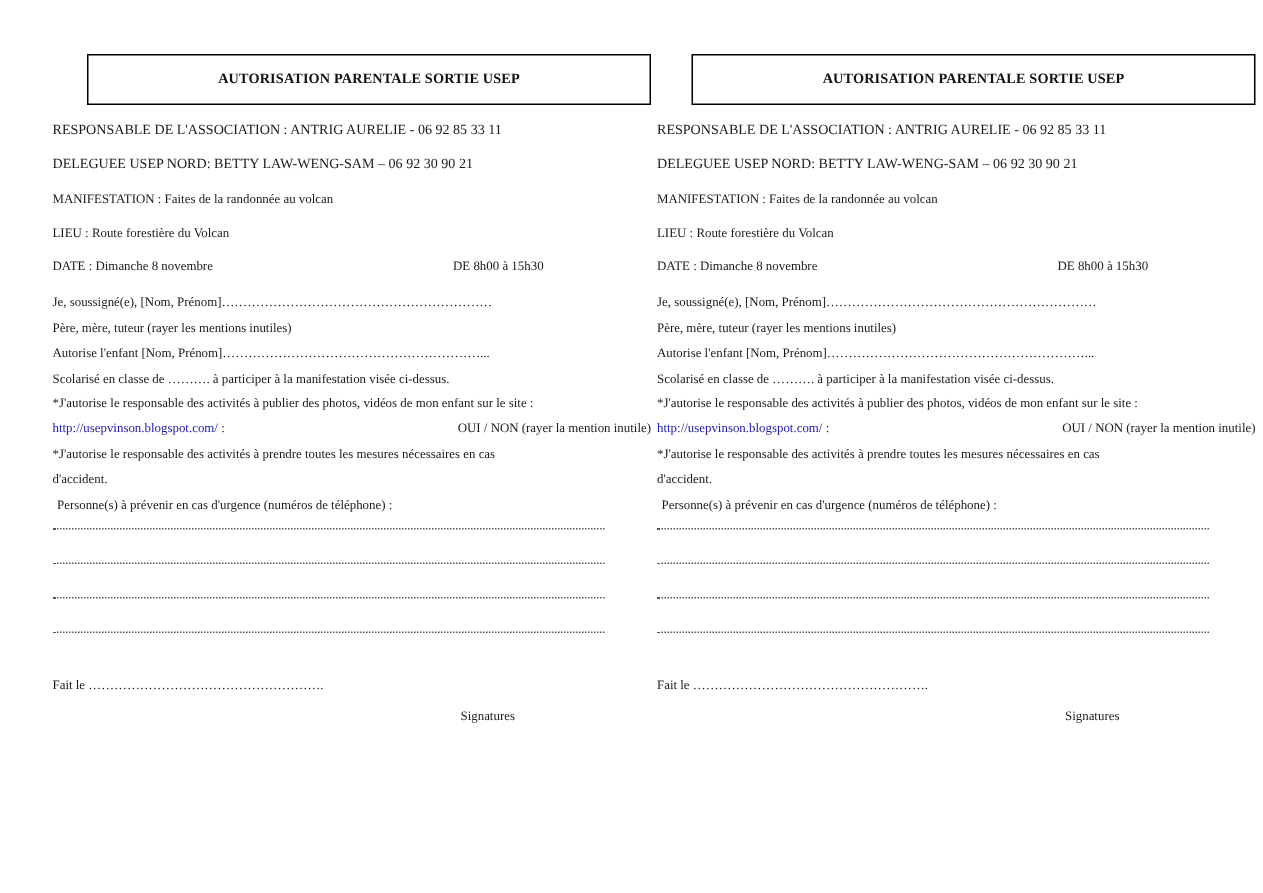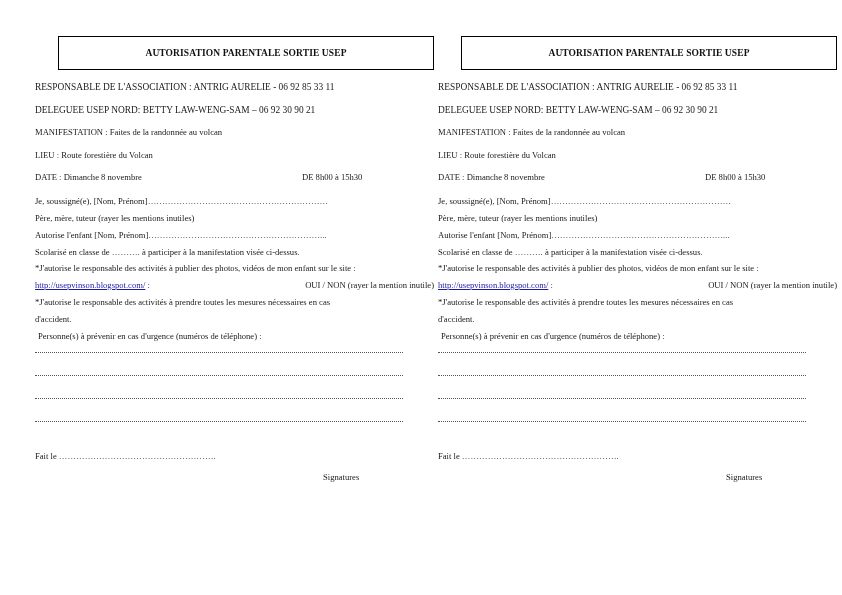--- a/index.html
+++ b/index.html
@@ -49,32 +49,31 @@
     .row-split {
       display: flex;
       justify-content: space-between;
     }
     .date-right {
       position: absolute;
       left: 267px;
     }
     .link {
       color: #1a1aa6;
-      text-decoration: underline;
     }
     .dots-line {
       position: absolute;
       left: 5px;
       width: 368px;
       height: 2px;
       border-bottom: 1px dotted #555;
     }
     .sig {
       position: absolute;
-      left: 293px;
+      left: 277px;
       font-size: 8.6px;
     }
   </style>
 </head>
 <body>
 
 <div class="form left">
   <div class="title-box">AUTORISATION PARENTALE SORTIE USEP</div>
 
   <div class="line" style="top:45px;">RESPONSABLE DE L'ASSOCIATION : ANTRIG AURELIE - 06 92 85 33 11</div>

